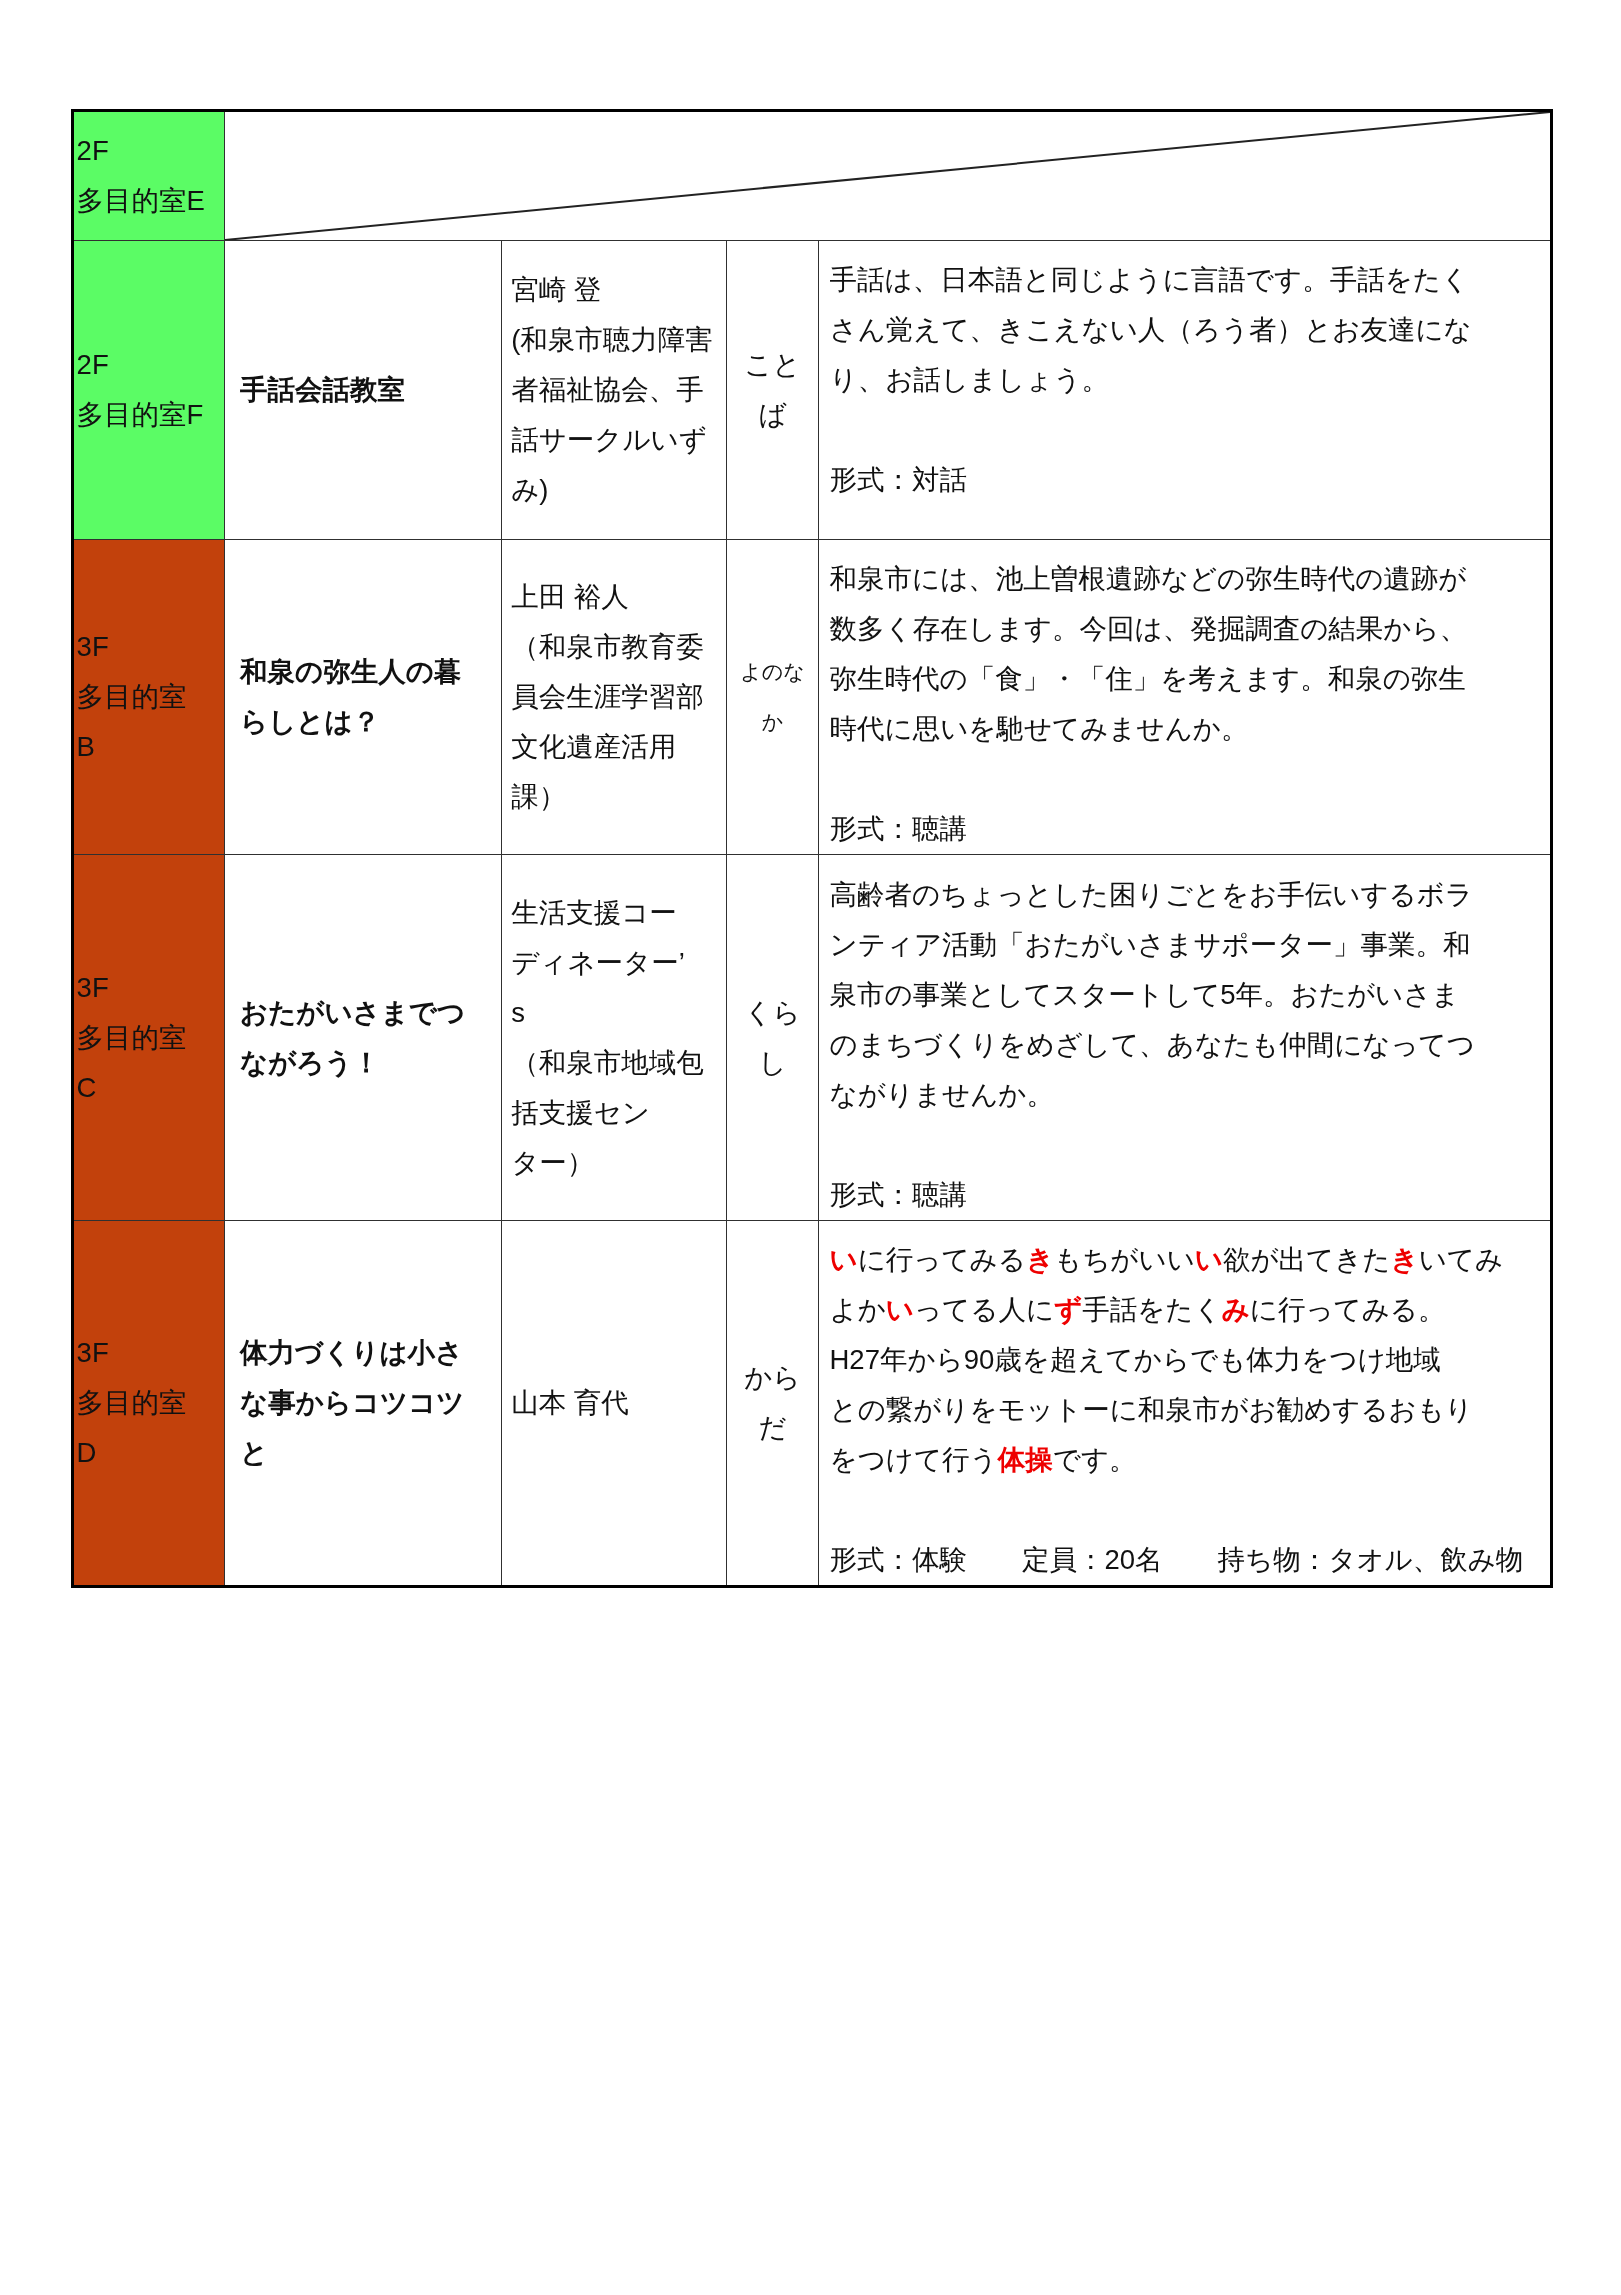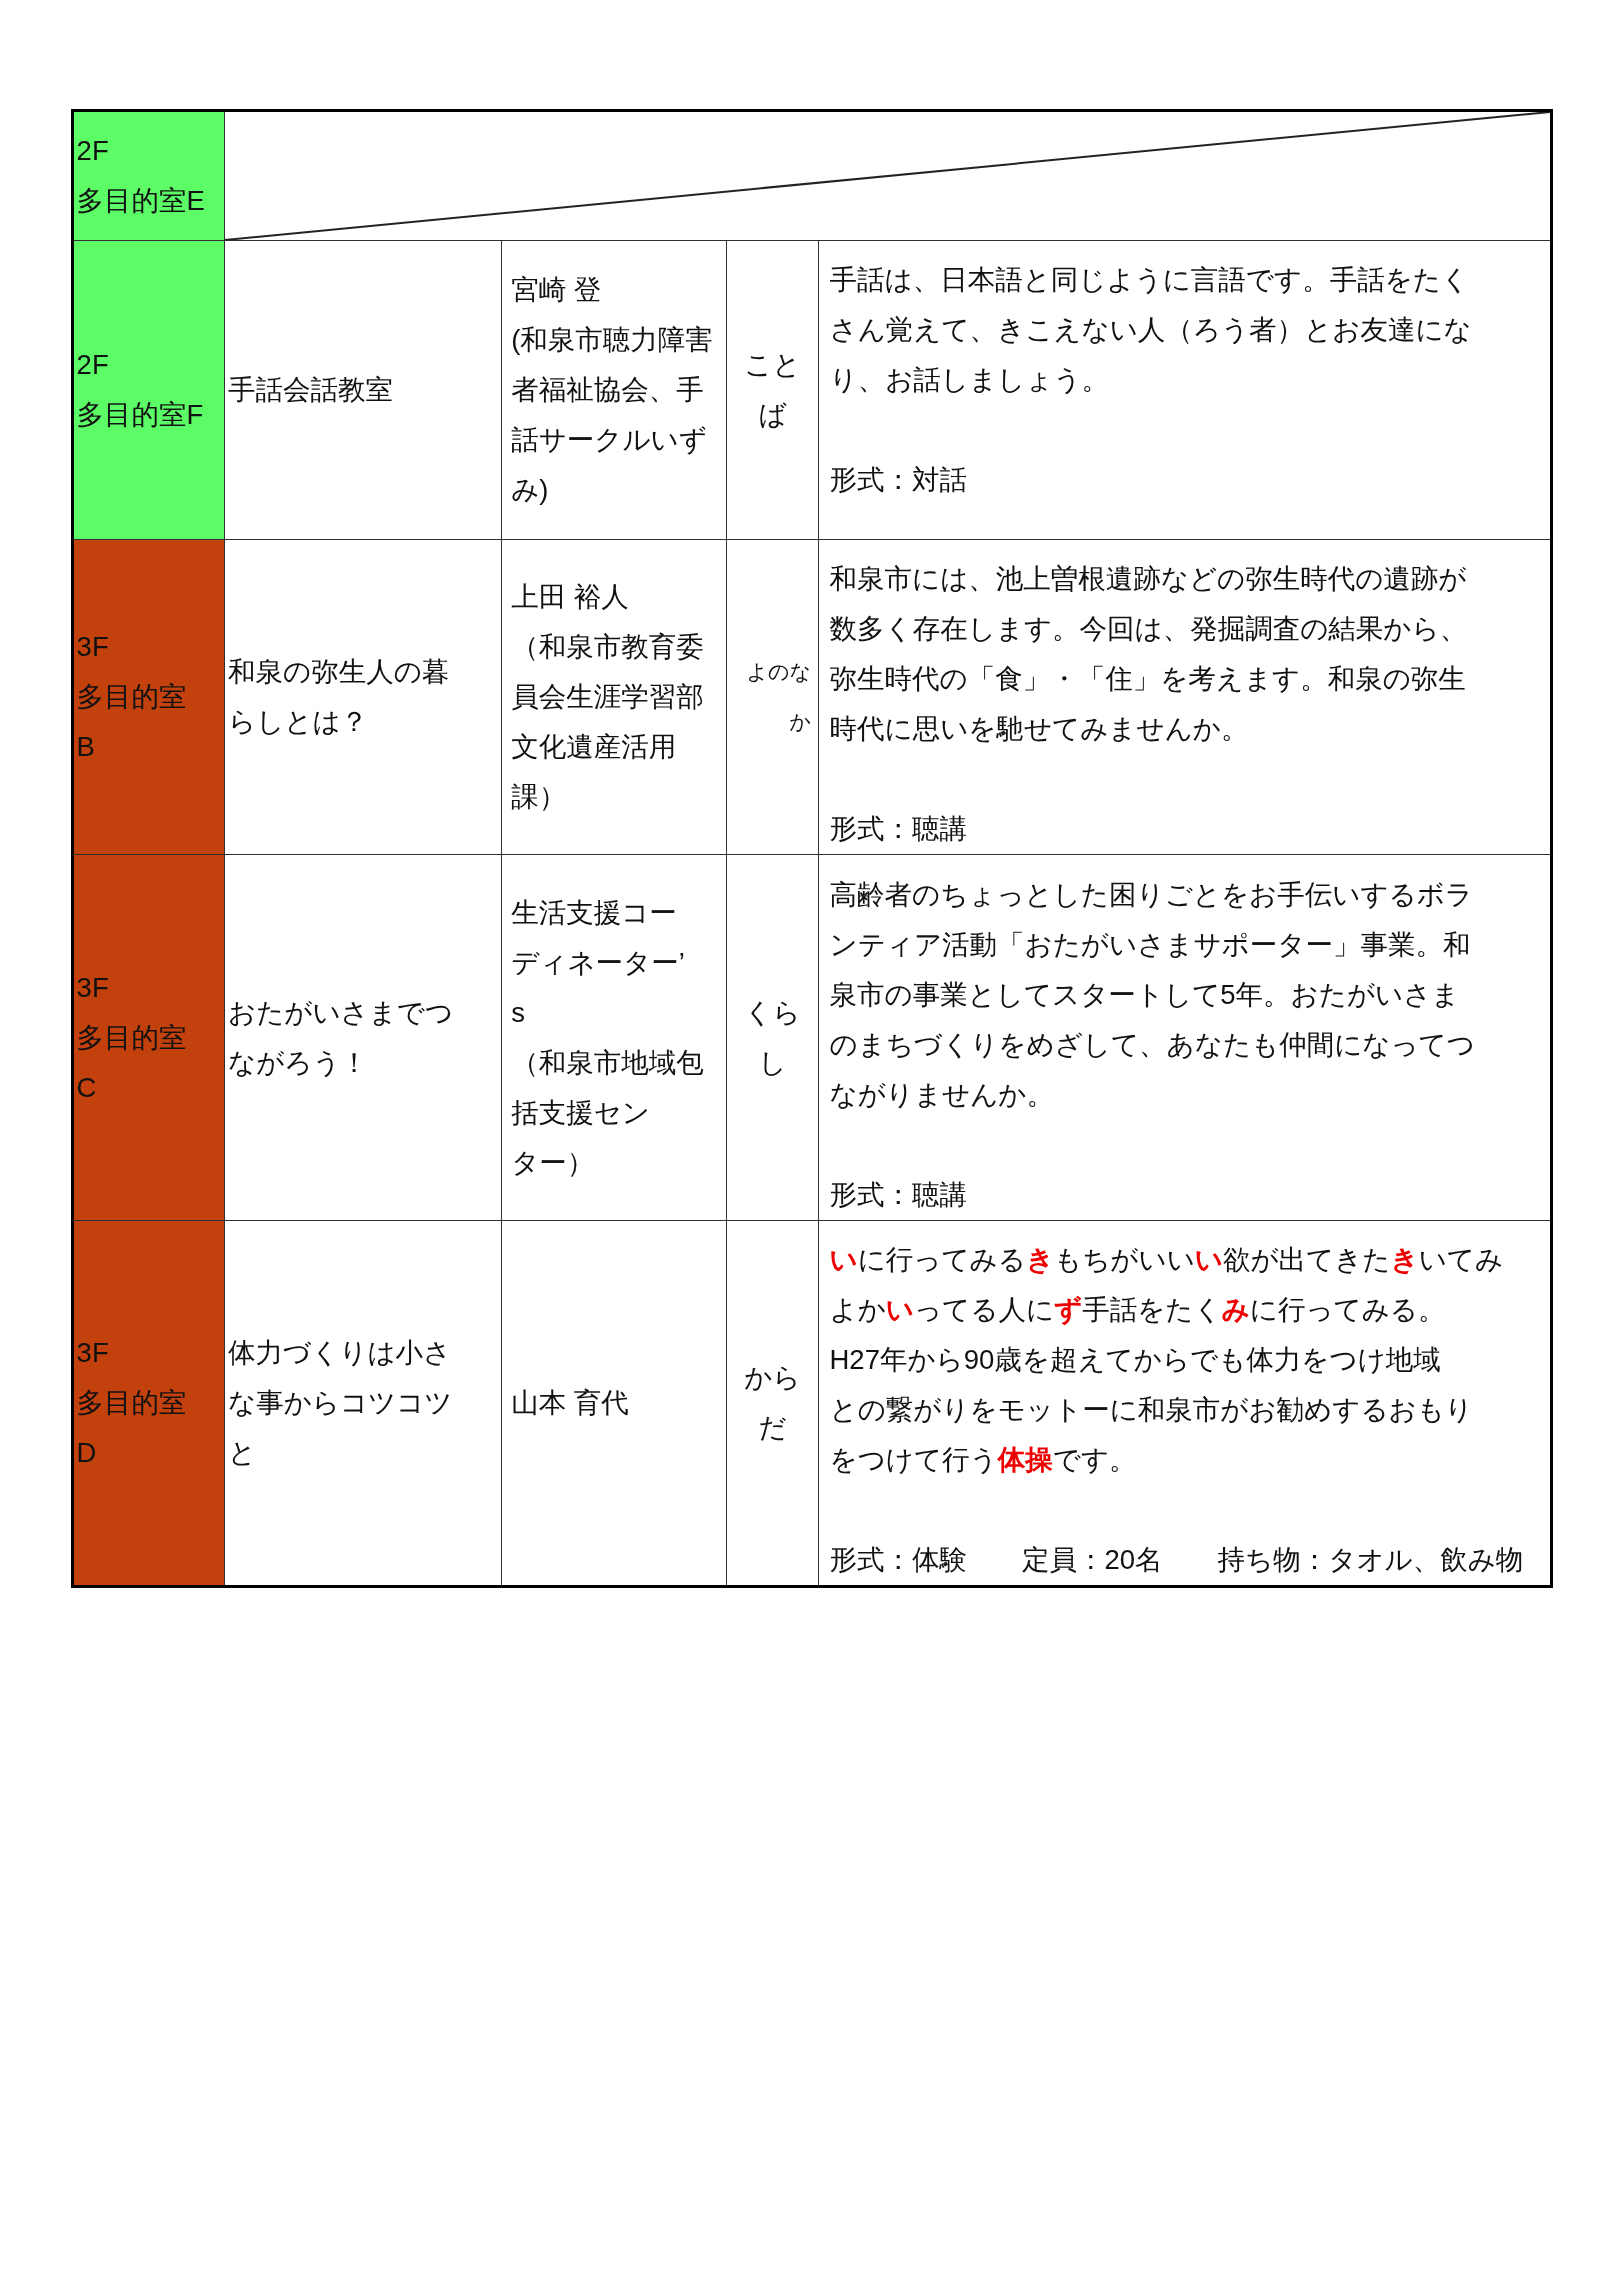--- a/index.html
+++ b/index.html
@@ -38,27 +38,27 @@
   tr.r3 { height: 359px; }
   tr.r4 { height: 340px; }
   tr.r5 { height: 128px; }
   td.room {
     text-align: left;
     padding: 0 2.6px;
   }
   td.bg-green { background: #5bfc65; }
   td.bg-blue  { background: #c2410c; }
   td.bg-gray  { background: #d9d9d9; }
-  td.title-cell { padding-left: 3px; }
+  td.title-cell { padding-left: 15px; font-weight: bold; }
   td.presenter-cell { padding-left: 9.2px; }
   td.cat {
     text-align: center;
     padding: 0 7px;
   }
-  td.cat-small { font-size: 21px; text-align: right; }
+  td.cat-small { font-size: 21px; }
   td.desc {
     vertical-align: top;
     padding: 14.4px 9.2px 0 10.5px;
   }
   td.diag {
     position: relative;
     padding: 0;
   }
   svg.dline {
     position: absolute;

